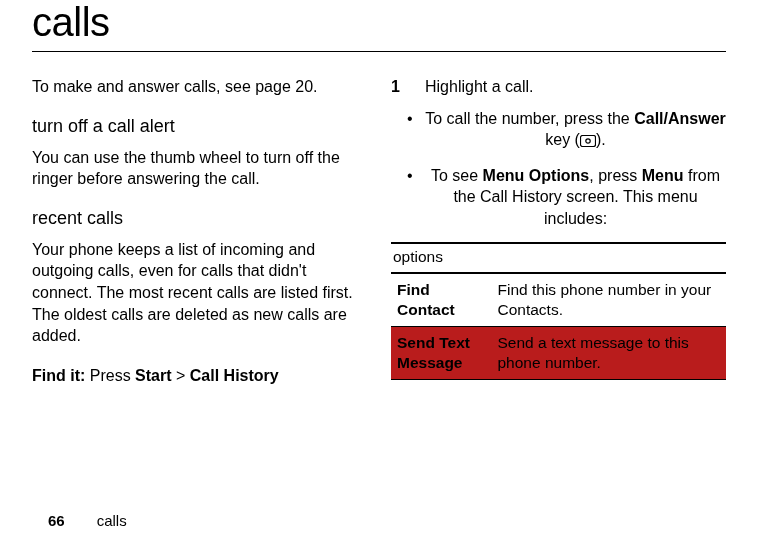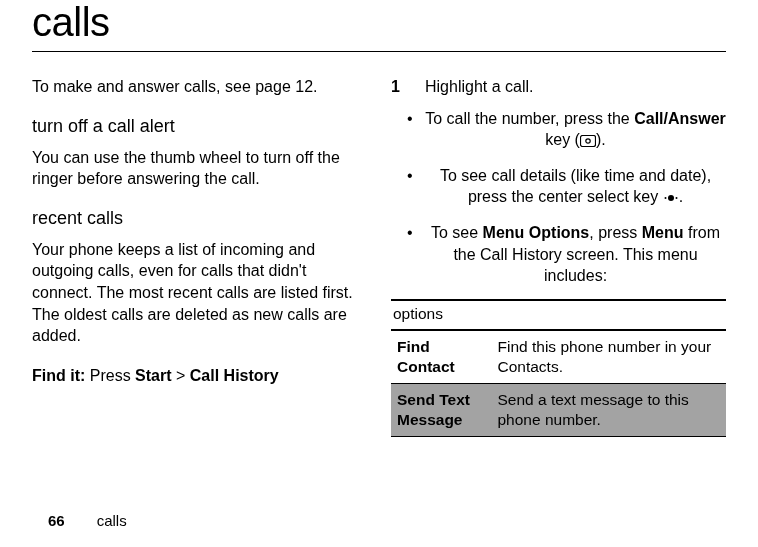--- a/index.html
+++ b/index.html
@@ -16,35 +16,35 @@
   .narrowbold { font-family: "Arial Narrow", Arial, sans-serif; font-stretch: condensed; font-weight: 700; }
   .step-row { display: flex; gap: 22px; font-size: 16px; line-height: 1.35; margin-bottom: 10px; }
   .step-num { font-weight: 700; min-width: 12px; }
   .bullet-list { list-style: none; padding-left: 34px; text-align: center; }
   .bullet-list li { position: relative; font-size: 16px; line-height: 1.35; margin-bottom: 12px; }
   .bullet-list li::before { content: "•"; position: absolute; left: -18px; top: 0; }
   .icon-inline { display: inline-block; vertical-align: -2px; }
   table.options { border-collapse: collapse; width: 100%; font-size: 15.5px; margin-top: 6px; }
   table.options th { text-align: left; font-weight: 400; padding: 4px 6px 6px 2px; border-top: 2px solid #000; border-bottom: 2px solid #000; margin-left: 32px; }
   table.options td { padding: 6px 6px; vertical-align: top; border-bottom: 1px solid #000; line-height: 1.3; }
-  table.options tr.alt td { background: #a3a3a3; }
+  table.options tr.alt td { background: #b91c1c; }
   .footer { position: absolute; bottom: 18px; left: 48px; font-size: 15px; }
   .footer .pn { font-weight: 700; margin-right: 32px; }
 </style>
 </head>
 <body>
 
 <div class="page">
   <h1 class="title">calls</h1>
   <hr class="hr">
 
   <div class="columns">
 
     <div class="col">
-      <p class="body-text">To make and answer calls, see page 12.</p>
+      <p class="body-text">To make and answer calls, see page 20.</p>
 
       <h2 class="subhead">turn off a call alert</h2>
       <p class="body-text">You can use the thumb wheel to turn off the ringer before answering the call.</p>
 
       <h2 class="subhead">recent calls</h2>
       <p class="body-text">Your phone keeps a list of incoming and outgoing calls, even for calls that didn't connect. The most recent calls are listed first. The oldest calls are deleted as new calls are added.</p>
 
       <p class="find-it">
         <span class="bold">Find it:</span><span> Press </span><span class="narrowbold">Start</span><span> &gt; </span><span class="narrowbold">Call History</span>
       </p>
@@ -55,27 +55,20 @@
         <span class="step-num">1</span>
         <span>Highlight a call.</span>
       </div>
 
       <ul class="bullet-list">
         <li>
           <span>To call the number, press the </span><span class="narrowbold">Call/Answer</span><span> key (</span><span class="icon-inline"><svg width="16" height="12" viewBox="0 0 16 12">
                 <rect x="0.5" y="0.5" width="15" height="11" rx="2" fill="none" stroke="#000" stroke-width="1.2"></rect>
                 <circle cx="8" cy="6" r="2.2" fill="none" stroke="#000" stroke-width="1.2"></circle>
               </svg></span><span>).</span>
-        </li>
-        <li>
-          <span>To see call details (like time and date), press the center select key </span><span class="icon-inline"><svg width="16" height="12" viewBox="0 0 16 12">
-                <circle cx="8" cy="6" r="3" fill="#000"></circle>
-                <circle cx="2.5" cy="6" r="1" fill="#000"></circle>
-                <circle cx="13.5" cy="6" r="1" fill="#000"></circle>
-              </svg></span><span>.</span>
         </li>
         <li>
           <span>To see </span><span class="narrowbold">Menu Options</span><span>, press </span><span class="narrowbold">Menu</span><span> from the Call History screen. This menu includes:</span>
         </li>
       </ul>
 
       <table class="options">
         <thead>
           <tr>
               <th colspan="2">options</th>

